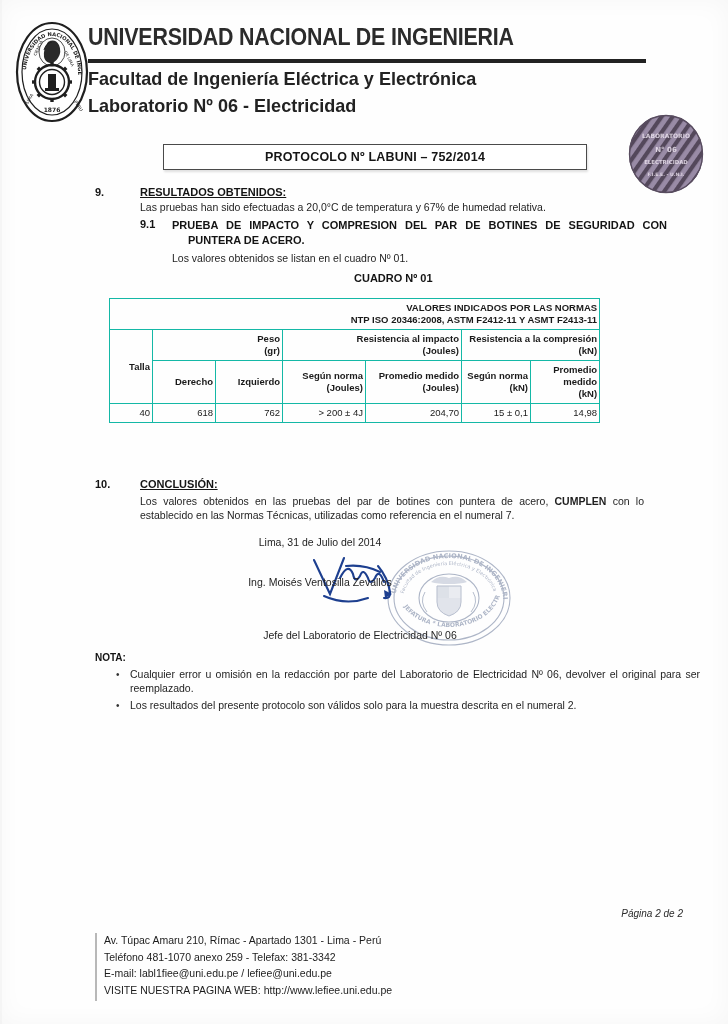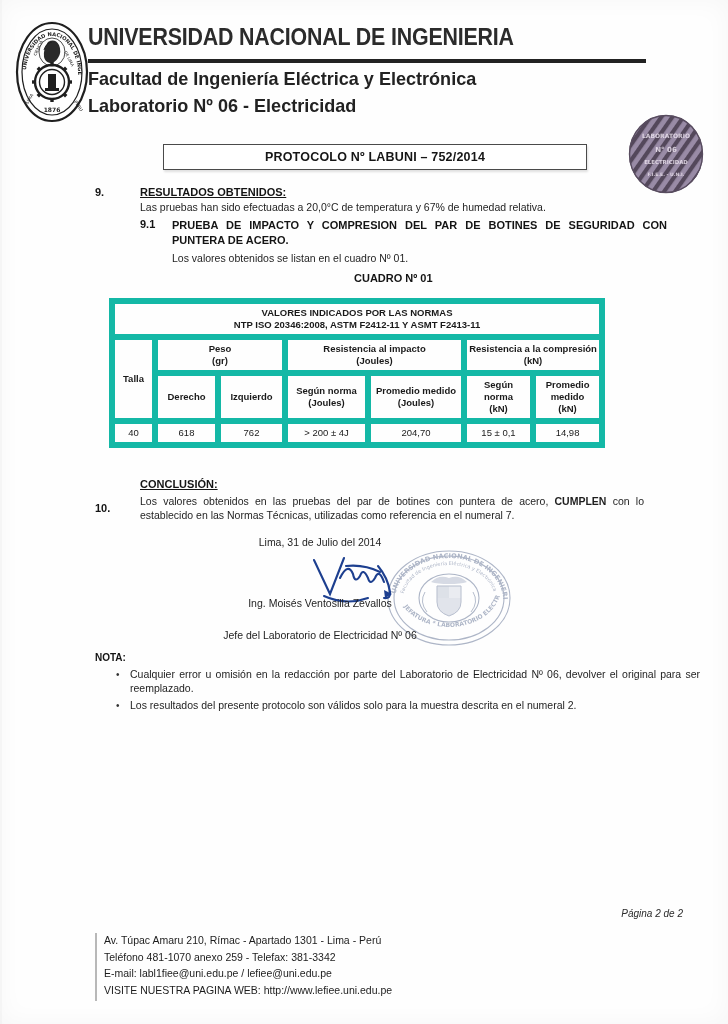--- a/index.html
+++ b/index.html
@@ -169,23 +169,23 @@
     left: 109px;
     top: 298px;
     width: 490px;
   }
   table.datatbl {
     border-collapse: collapse;
     width: 490px;
     table-layout: fixed;
   }
   table.datatbl td {
-    border: 6px solid #14b8a6;
+    border: 1px solid #14b8a6;
     font-size: 9.5px;
-    text-align: center;
+    text-align: right;
     vertical-align: middle;
     padding: 3px 2px;
     color: #1a1a1a;
     line-height: 12px;
   }
   td.hdr {
     font-weight: bold;
   }
   td.hdr-top {
     font-weight: bold;
@@ -364,21 +364,21 @@
   <div class="protocol-box">
     <span>PROTOCOLO Nº LABUNI – 752/2014</span>
   </div>
 
   <div class="sec-num" style="left:95px; top:186px;">9.</div>
   <div class="sec-head" style="left:140px; top:186px;">RESULTADOS OBTENIDOS:</div>
   <div class="body-text" style="left:140px; top:200px; width:500px;">Las pruebas han sido efectuadas a 20,0°C de temperatura y 67% de humedad relativa.</div>
 
   <div class="sub-num" style="left:140px; top:218px;">9.1</div>
   <div class="sub-head" style="left:172px; top:218px; width:495px;">PRUEBA DE IMPACTO Y COMPRESION DEL PAR DE BOTINES DE SEGURIDAD CON</div>
-  <div class="sub-head nojust" style="left:172px; top:233px; width:495px;">PUNTERA DE ACERO.</div>
+  <div class="sub-head nojust" style="left:188px; top:233px; width:495px;">PUNTERA DE ACERO.</div>
   <div class="body-text" style="left:172px; top:251px; width:480px;">Los valores obtenidos se listan en el cuadro Nº 01.</div>
   <div class="cuadro-label" style="left:354px; top:272px;">CUADRO Nº 01</div>
 
   <div class="tbl-wrap">
     <table class="datatbl">
       <colgroup>
         <col style="width:43px">
         <col style="width:63px">
         <col style="width:67px">
         <col style="width:83px">
@@ -438,21 +438,21 @@
           <td class="val">762</td>
           <td class="val">&gt; 200 ± 4J</td>
           <td class="val">204,70</td>
           <td class="val">15 ± 0,1</td>
           <td class="val">14,98</td>
         </tr>
       </tbody>
     </table>
   </div>
 
-  <div class="sec-num" style="left:95px; top:478px;margin-top:24px;">10.</div>
+  <div class="sec-num" style="left:95px; top:478px;">10.</div>
   <div class="sec-head" style="left:140px; top:478px;">CONCLUSIÓN:</div>
   <div class="body-text" style="left:140px; top:494px; width:504px; text-align:justify;"><span>Los valores obtenidos en las pruebas del par de botines con puntera de acero, </span><span class="body-bold">CUMPLEN</span><span> con lo establecido en las Normas Técnicas, utilizadas como referencia en el numeral 7.</span></div>
 
   <div class="center-line" style="top:536px;">Lima, 31 de Julio del  2014</div>
 
   <div class="round-seal">
     <svg viewBox="0 0 128 100" width="128" height="100">
       <g fill="none" stroke="#6b7a9a" stroke-width="1.1">
         <ellipse cx="64" cy="50" rx="61" ry="47"></ellipse>
         <ellipse cx="64" cy="50" rx="55" ry="42"></ellipse>
@@ -491,22 +491,22 @@
         <path d="M14 8 L30 42 L44 6"></path>
         <path d="M40 26 q8 -16 13 -4 q2 10 7 2 q3 -9 8 2 q2 8 7 0 q4 -10 9 4"></path>
         <path d="M46 14 q18 -2 34 6"></path>
         <path d="M78 14 q10 12 12 26 q1 7 -6 6"></path>
         <path d="M24 44 q22 10 44 2"></path>
       </g>
       <path d="M84 38 l8 4 l-7 4 z" fill="#1d3f8f"></path>
     </svg>
   </div>
 
-  <div class="center-line" style="top:597px; z-index:25;">Ing. Moisés Ventosilla Zevallos</div>
-  <div class="center-line" style="top:629px; z-index:25;">Jefe del Laboratorio de Electricidad Nº 06</div>
+  <div class="center-line" style="top:576px; z-index:25;">Ing. Moisés Ventosilla Zevallos</div>
+  <div class="center-line" style="top:629px; z-index:25;padding-left:40px;">Jefe del Laboratorio de Electricidad Nº 06</div>
 
   <div class="nota-head">NOTA:</div>
   <ul class="nota-list">
     <li>Cualquier error u omisión en la redacción por parte del Laboratorio de Electricidad Nº 06, devolver el original para ser reemplazado.</li>
     <li>Los resultados del presente protocolo son válidos solo para la muestra descrita en el numeral 2.</li>
   </ul>
 
   <div class="page-num">Página 2 de 2</div>
   <div class="footer-bar"></div>
   <div class="footer-block">

